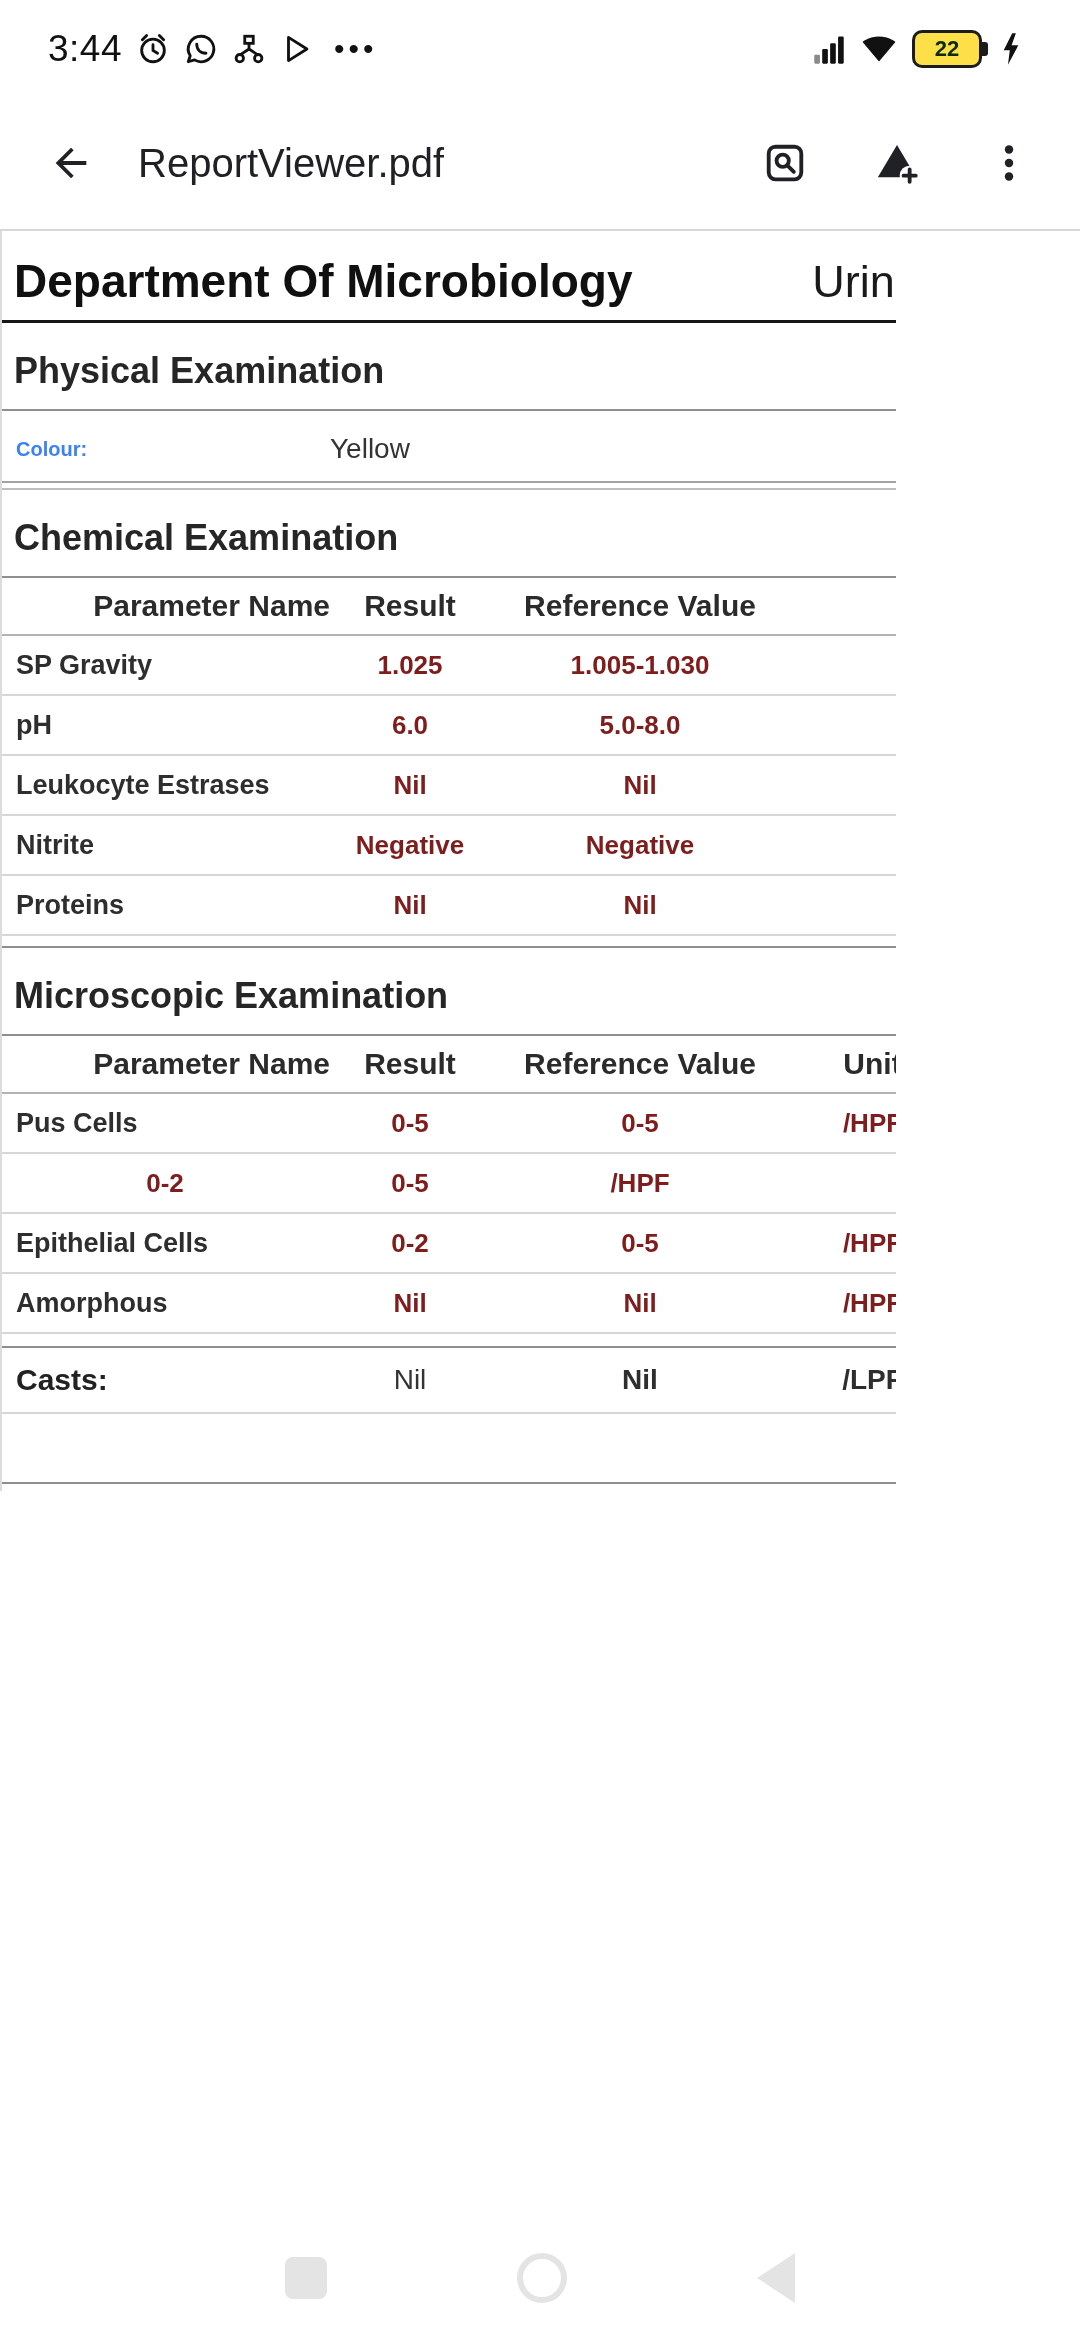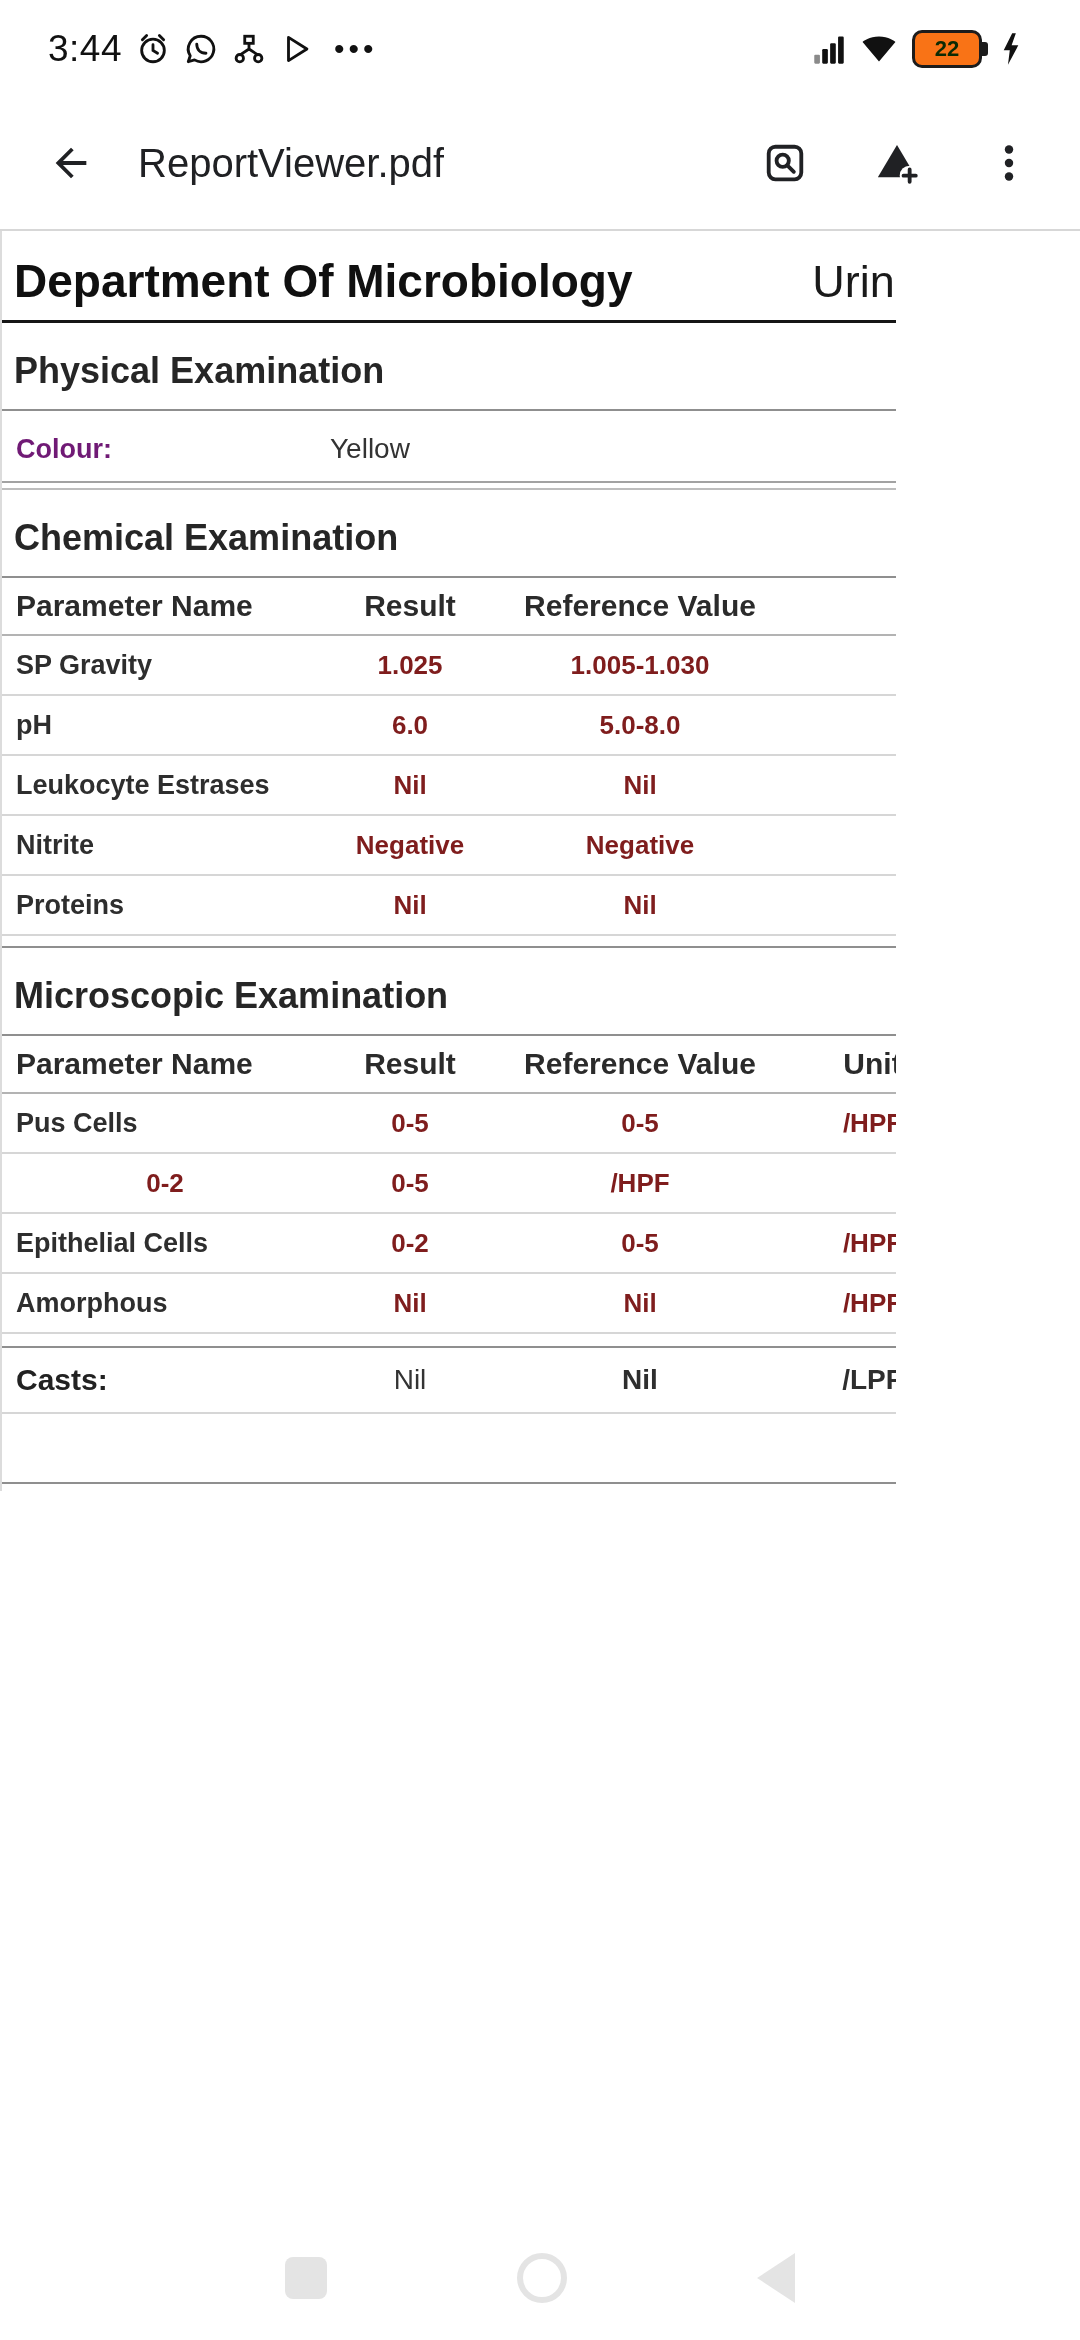--- a/index.html
+++ b/index.html
@@ -18,21 +18,21 @@
     display:flex; align-items:center;
     padding:0 56px 0 48px;
   }
   .status-time { font-size:37px; color:#111; letter-spacing:.5px; margin-right:14px; }
   .st-icons-left { display:flex; align-items:center; gap:14px; }
   .st-icons-right { margin-left:auto; display:flex; align-items:center; gap:16px; }
   .st-icon { width:34px; height:34px; display:block; }
   .more-dots { font-size:30px; color:#111; letter-spacing:4px; margin-left:6px; }
   .battery {
     position:relative; width:70px; height:38px;
-    background:#f97316; border:3px solid #1c1c1c; border-radius:10px;
+    background:#fde047; border:3px solid #1c1c1c; border-radius:10px;
     display:flex; align-items:center; justify-content:center;
   }
   .battery::after {
     content:""; position:absolute; right:-9px; top:9px;
     width:6px; height:14px; background:#1c1c1c; border-radius:0 3px 3px 0;
   }
   .battery-text { font-size:22px; font-weight:700; color:#0c2a04; }
 
   
   .toolbar {
@@ -85,26 +85,26 @@
 
   
   .trow, .trow-head, .kv-row {
     display:grid;
     grid-template-columns:330px 160px 300px 165px 1fr;
     align-items:center;
   }
   .trow-head { min-height:58px; border-bottom:2px solid #b3b3b3; }
   .trow { min-height:60px; border-bottom:2px solid #d6d6d6; }
   .th-cell { font-size:30px; font-weight:700; color:#2b2b2b; text-align:center; }
-  .th-param { text-align:left; padding-left:16px; }
+  .th-param { text-align:right; padding-left:16px; }
   .c-param { font-size:27px; font-weight:700; color:#2e2e2e; padding-left:16px; }
   .c-val { font-size:26px; font-weight:700; color:#7f1d1d; text-align:center; }
 
   .kv-row { min-height:64px; margin-top:6px; }
-  .kv-label { font-size:27px; font-weight:700; color:#701a75; padding-left:16px; }
+  .kv-label { font-size:20px; font-weight:700; color:#3b82f6; padding-left:16px; }
   .kv-value { font-size:28px; font-weight:400; color:#333; text-align:left; }
 
   .casts-row { min-height:66px; border-bottom:2px solid #d6d6d6; margin-top:0; }
   .casts-label { font-size:30px; font-weight:700; color:#222; padding-left:16px; }
   .casts-result { font-size:28px; font-weight:400; color:#333; text-align:center; }
   .casts-ref { font-size:28px; font-weight:700; color:#2e2e2e; text-align:center; }
   .casts-unit { font-size:28px; font-weight:700; color:#2e2e2e; text-align:center; }
 
   .end-gap { height:68px; }
 

